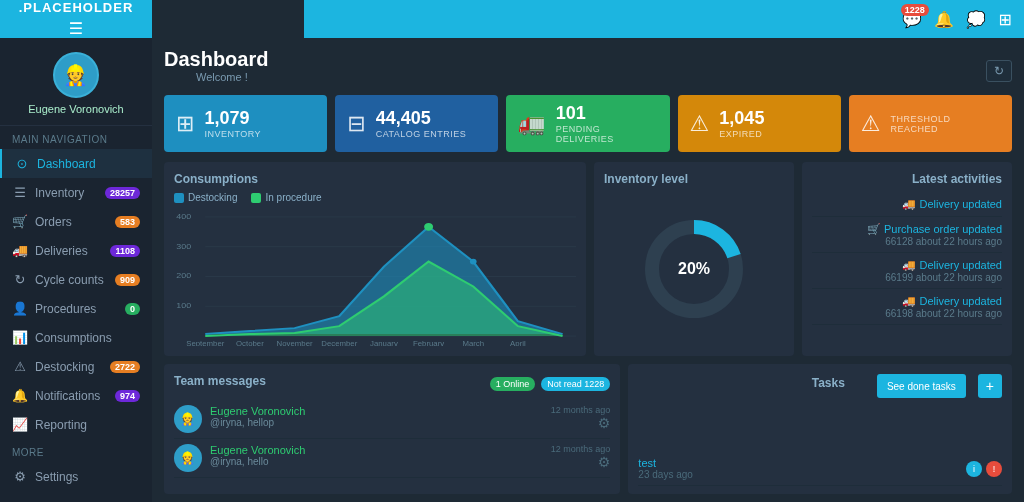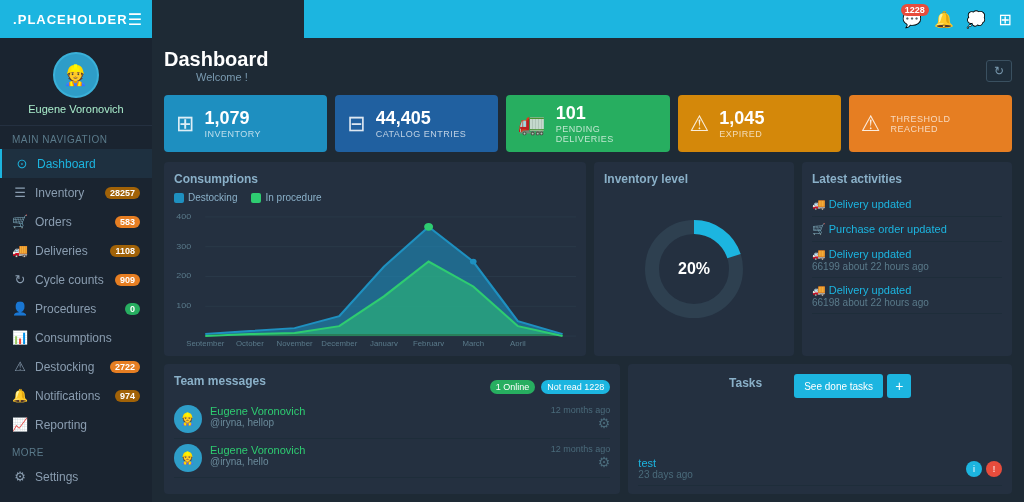--- a/index.html
+++ b/index.html
@@ -12,23 +12,24 @@
       display: flex;
       flex-direction: column;
       flex-shrink: 0;
       height: 502px;
       overflow: hidden;
     }
     #sidebar-header {
       background: #1cb5e0;
       display: flex;
       align-items: center;
-      justify-content: flex-end;
+      justify-content: space-between;
       padding: 0 10px;
       height: 38px;
+      flex-direction: column;
     }
     .brand-logo {
       color: #fff;
       font-weight: bold;
       font-size: 13px;
       letter-spacing: 1px;
     }
     .hamburger-icon { color: #fff; font-size: 16px; cursor: pointer; }
     .user-profile {
       display: flex;
@@ -56,21 +57,21 @@
       transition: background 0.15s;
     }
     .nav-item.active { background: #1e3040; color: #1cb5e0; border-left: 2px solid #1cb5e0; }
     .nav-item-left { display: flex; align-items: center; gap: 7px; }
     .nav-icon { font-size: 13px; width: 16px; text-align: center; }
     .nav-label { font-size: 12px; }
     .badge {
       font-size: 9px; padding: 1px 5px; border-radius: 8px;
       font-weight: bold; color: #fff;
     }
-    .badge-blue { background: #a16207; text-align: center; }
+    .badge-blue { background: #6d28d9; text-align: center; }
     .badge-green { background: #27ae60; }
     .badge-orange { background: #e67e22; }
 
     
     #topbar {
       position: absolute; top: 0; left: 152px; right: 0; height: 38px;
       background: #1cb5e0;
       display: flex; align-items: center; justify-content: flex-end;
       padding: 0 12px; gap: 12px; z-index: 10;
     }
@@ -133,42 +134,42 @@
     .chart-area {
       flex: 1; position: relative; min-height: 0;
     }
     .chart-svg { width: 100%; height: 100%; }
 
     
     .donut-panel { width: 200px; flex-shrink: 0; }
     .donut-container { display: flex; align-items: center; justify-content: center; flex: 1; }
 
     
-    .activities-panel { width: 210px; flex-shrink: 0; overflow: hidden; }
+    .activities-panel { width: 210px; flex-shrink: 0; overflow: hidden; text-align: right; }
     .activity-item { padding: 5px 0; border-bottom: 1px solid #1e2d3a; }
     .activity-link { color: #1cb5e0; font-size: 11px; cursor: pointer; }
     .activity-sub { color: #5a7a8a; font-size: 10px; }
 
     
     .bottom-row { display: flex; gap: 8px; height: 130px; margin-top: 8px; }
 
     .messages-panel { flex: 1.2; min-width: 0; display: flex; flex-direction: column; }
-    .panel-header { display: flex; align-items: flex-end; justify-content: space-between; margin-bottom: 6px; }
+    .panel-header { display: flex; align-items: center; justify-content: space-between; margin-bottom: 6px; }
     .badge-row { display: flex; gap: 6px; }
     .badge-online { background: #27ae60; color: #fff; font-size: 9px; padding: 2px 6px; border-radius: 10px; }
     .badge-notread { background: #1cb5e0; color: #fff; font-size: 9px; padding: 2px 6px; border-radius: 10px; }
     .msg-item { display: flex; gap: 8px; align-items: flex-start; padding: 5px 0; border-bottom: 1px solid #1e2d3a; }
     .msg-avatar { width: 28px; height: 28px; border-radius: 50%; background: #2e9dc8; display: flex; align-items: center; justify-content: center; font-size: 12px; color: #fff; flex-shrink: 0; }
     .msg-body { flex: 1; min-width: 0; }
     .msg-name { color: #2ecc71; font-size: 11px; }
     .msg-text { color: #6a8a9a; font-size: 10px; }
     .msg-time { color: #4a6a7a; font-size: 9px; text-align: right; white-space: nowrap; }
 
     .tasks-panel { flex: 1; min-width: 0; display: flex; flex-direction: column; }
-    .tasks-header { display: flex; align-items: center; justify-content: center; margin-bottom: 6px; }
+    .tasks-header { display: flex; align-items: center; justify-content: flex-end; margin-bottom: 6px; }
     .btn-see-done { background: #1cb5e0; color: #fff; border: none; border-radius: 3px; padding: 4px 10px; font-size: 10px; cursor: pointer; }
     .btn-add { background: #1cb5e0; color: #fff; border: none; border-radius: 3px; padding: 4px 8px; font-size: 14px; cursor: pointer; }
     .task-item { display: flex; align-items: center; justify-content: space-between; padding: 5px 0; border-bottom: 1px solid #1e2d3a; margin-top: 48px; }
     .task-link { color: #1cb5e0; font-size: 11px; cursor: pointer; }
     .task-sub { color: #4a6a7a; font-size: 10px; }
     .task-icons { display: flex; gap: 4px; align-items: center; }
     .task-badge-blue { background: #1cb5e0; color: #fff; font-size: 9px; width: 16px; height: 16px; border-radius: 50%; display: flex; align-items: center; justify-content: center; }
     .task-badge-red { background: #e74c3c; color: #fff; font-size: 9px; width: 16px; height: 16px; border-radius: 50%; display: flex; align-items: center; justify-content: center; }
 
     .refresh-btn {
@@ -400,20 +401,21 @@
         </div>
       </div>
 
       <div class="panel activities-panel">
         <div class="panel-title">Latest activities</div>
         <div class="activity-item">
           <div><span class="activity-link">🚚 Delivery updated</span></div>
         </div>
         <div class="activity-item">
           <div><span class="activity-link">🛒 Purchase order updated</span></div>
+          <div class="activity-sub">66128 about 22 hours ago</div>
         </div>
         <div class="activity-item">
           <div><span class="activity-link">🚚 Delivery updated</span></div>
           <div class="activity-sub">66199 about 22 hours ago</div>
         </div>
         <div class="activity-item">
           <div><span class="activity-link">🚚 Delivery updated</span></div>
           <div class="activity-sub">66198 about 22 hours ago</div>
         </div>
       </div>
@@ -443,21 +445,21 @@
             <div class="msg-name">Eugene Voronovich</div>
             <div class="msg-text">@iryna, hello</div>
           </div>
           <div class="msg-time">12 months ago<br><span style="font-size:14px;">⚙</span></div>
         </div>
       </div>
 
       <div class="panel tasks-panel">
         <div class="tasks-header">
           <span class="panel-title">Tasks</span>
-          <div style="display:flex; gap:4px;padding-left:32px;">
+          <div style="display:flex; gap:12px;padding-left:32px;">
             <button class="btn-see-done">See done tasks</button>
             <button class="btn-add">+</button>
           </div>
         </div>
         <div class="task-item">
           <div>
             <div class="task-link">test</div>
             <div class="task-sub">23 days ago</div>
           </div>
           <div class="task-icons">

